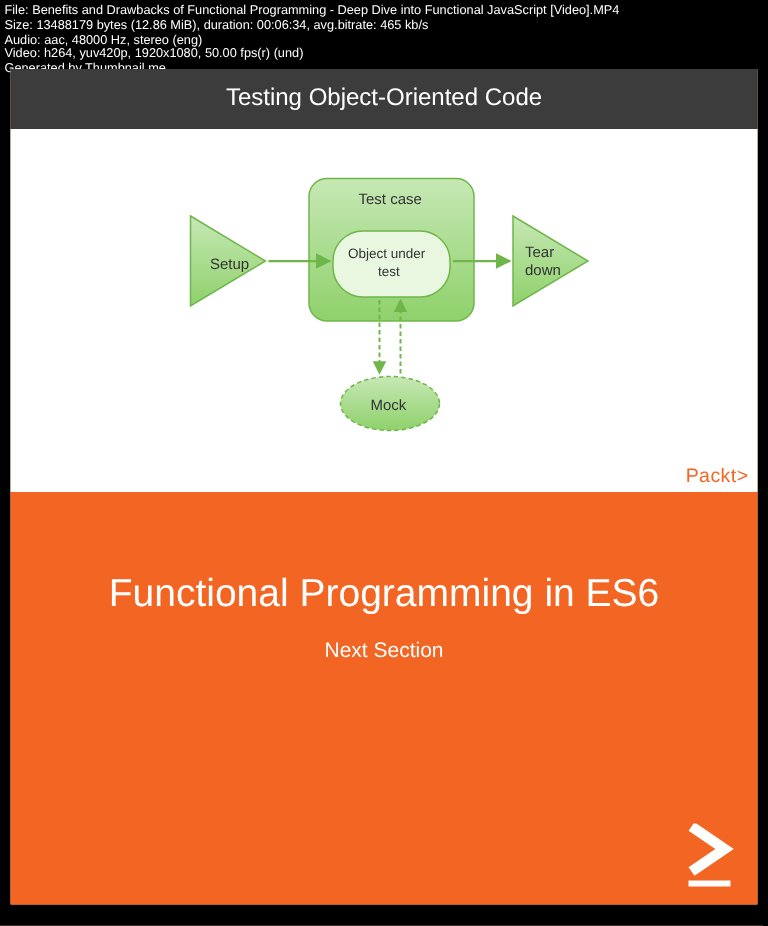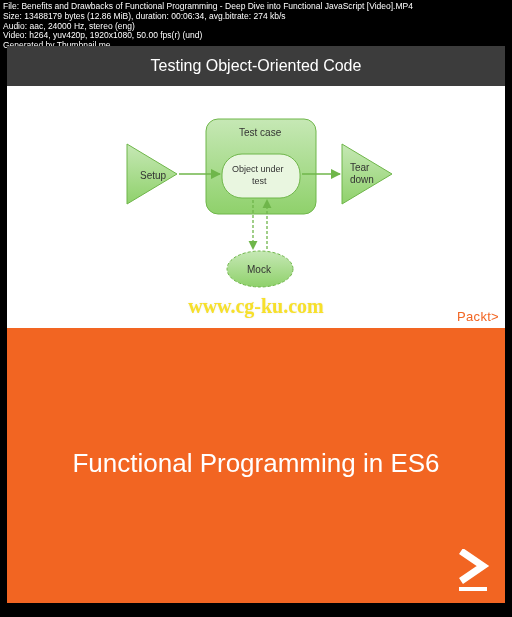--- a/index.html
+++ b/index.html
@@ -76,40 +76,40 @@
   .orange-section {
     background: #f26522;
     height: 275px;
     position: relative;
     color: #fff;
     text-align: center;
   }
   .orange-title {
     font-size: 26px;
     font-weight: 300;
-    padding-top: 120px;
+    padding-top: 52px;
   }
   .orange-sub {
     font-size: 14px;
     font-weight: 300;
     padding-top: 14px;
   }
   .chevron {
     position: absolute;
     right: 10px;
     bottom: 8px;
   }
 </style>
 </head>
 <body>
 
 <div class="meta">
   <div>File: Benefits and Drawbacks of Functional Programming - Deep Dive into Functional JavaScript [Video].MP4</div>
-  <div>Size: 13488179 bytes (12.86 MiB), duration: 00:06:34, avg.bitrate: 274 kb/s</div>
-  <div>Audio: aac, 24000 Hz, stereo (eng)</div>
+  <div>Size: 13488179 bytes (12.86 MiB), duration: 00:06:34, avg.bitrate: 465 kb/s</div>
+  <div>Audio: aac, 48000 Hz, stereo (eng)</div>
   <div>Video: h264, yuv420p, 1920x1080, 50.00 fps(r) (und)</div>
   <div>Generated by Thumbnail me</div>
 </div>
 
 <div class="frame">
 
   <div class="title-bar">
     <span>Testing Object-Oriented Code</span>
   </div>
 
@@ -151,26 +151,26 @@
         <ellipse cx="253" cy="183" rx="33" ry="18" fill="url(#gradG)" stroke="#6fb64a" stroke-width="1" stroke-dasharray="3,2"></ellipse>
         <text x="240" y="187" font-size="10" fill="#333">Mock</text>
       </g>
 
       <line x1="172" y1="88" x2="213" y2="88" stroke="#6fb64a" stroke-width="1.5" marker-end="url(#arrowG)"></line>
       <line x1="295" y1="88" x2="333" y2="88" stroke="#6fb64a" stroke-width="1.5" marker-end="url(#arrowG)"></line>
       <line x1="246" y1="114" x2="246" y2="163" stroke="#6fb64a" stroke-width="1.3" stroke-dasharray="3,2" marker-end="url(#arrowG)"></line>
       <line x1="260" y1="163" x2="260" y2="114" stroke="#6fb64a" stroke-width="1.3" stroke-dasharray="3,2" marker-end="url(#arrowG)"></line>
     </svg>
 
-    <div class="watermark">www.cg-ku.com</div>
     <div class="packt">Packt&gt;</div>
     <div class="timestamp">00:04:11</div>
   </div>
 
   <div class="orange-section">
     <div class="orange-title">Functional Programming in ES6</div>
+    <div class="orange-sub">Next Section</div>
     <svg class="chevron" width="40" height="46">
       <polyline points="6,2 28,17 6,32" fill="none" stroke="#fff" stroke-width="7" stroke-linejoin="miter"></polyline>
       <line x1="4" y1="40" x2="32" y2="40" stroke="#fff" stroke-width="4"></line>
     </svg>
   </div>
 
 </div>
 
 </body></html>

